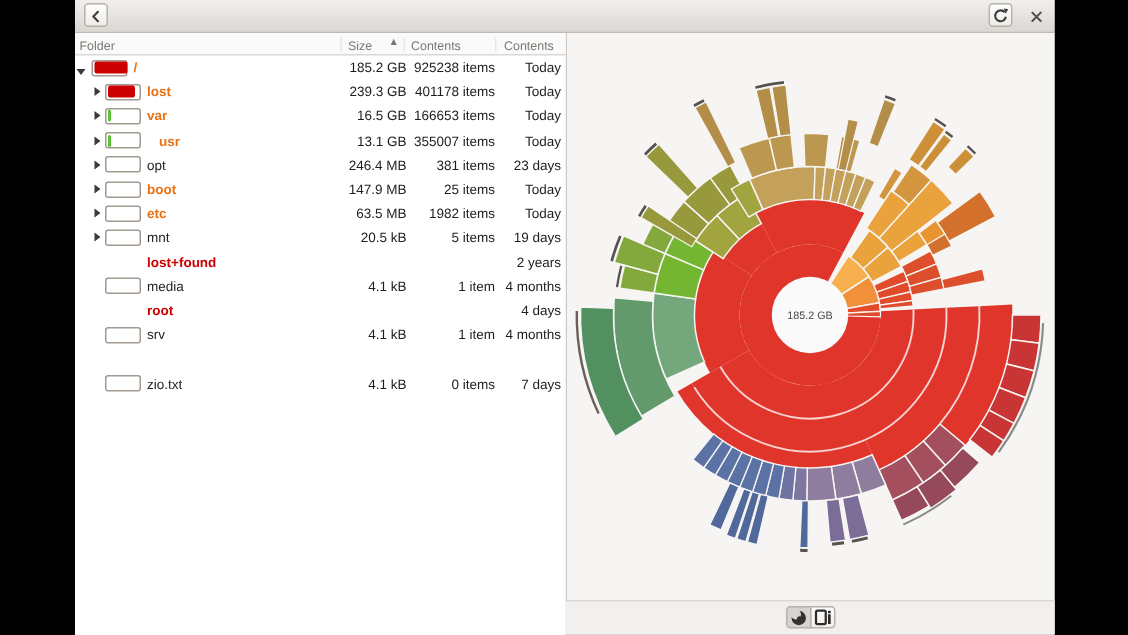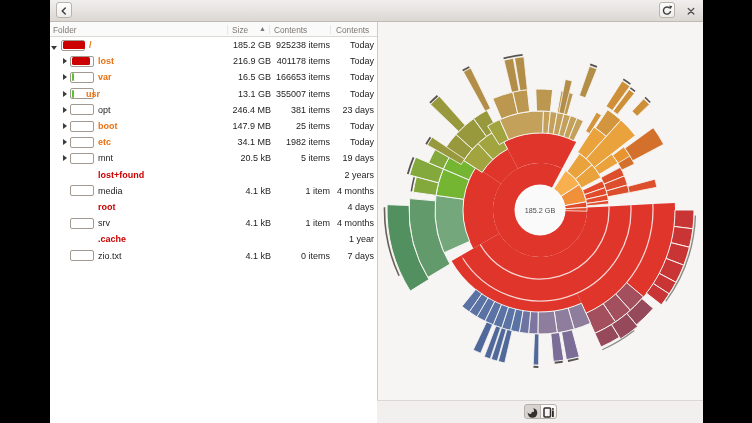--- a/index.html
+++ b/index.html
@@ -181,40 +181,40 @@
         <span class="num" style="right:106px">185.2 GB</span>
         <span class="num" style="right:47px">925238 items</span>
         <span class="num" style="right:3px">Today</span>
       </div>
 <div class="row" style="top:31.2px">
         <span class="tri" style="left:12.5px;border-top:3.5px solid transparent;border-bottom:3.5px solid transparent;border-left:4.5px solid #3a3a3a"></span>
         <span class="bar" style="left:20px">
           <span style="position:absolute;left:0.5px;top:0.5px;bottom:0.5px;width:18px;background:#cc0000;border-radius:1.5px"></span>
         </span>
         <span class="lbl lo" style="left:48px">lost</span>
-        <span class="num" style="right:106px">216.9 GB</span>
+        <span class="num" style="right:106px">239.3 GB</span>
         <span class="num" style="right:47px">401178 items</span>
         <span class="num" style="right:3px">Today</span>
       </div>
 <div class="row" style="top:47.4px">
         <span class="tri" style="left:12.5px;border-top:3.5px solid transparent;border-bottom:3.5px solid transparent;border-left:4.5px solid #3a3a3a"></span>
         <span class="bar" style="left:20px">
           <span style="position:absolute;left:0.5px;top:0.5px;bottom:0.5px;width:2px;background:#5bc236;border-radius:1.5px"></span>
         </span>
         <span class="lbl lo" style="left:48px">var</span>
         <span class="num" style="right:106px">16.5 GB</span>
         <span class="num" style="right:47px">166653 items</span>
         <span class="num" style="right:3px">Today</span>
       </div>
 <div class="row" style="top:63.6px">
         <span class="tri" style="left:12.5px;border-top:3.5px solid transparent;border-bottom:3.5px solid transparent;border-left:4.5px solid #3a3a3a"></span>
         <span class="bar" style="left:20px">
           <span style="position:absolute;left:0.5px;top:0.5px;bottom:0.5px;width:2px;background:#5bc236;border-radius:1.5px"></span>
         </span>
-        <span class="lbl lo" style="left:36px">usr</span>
+        <span class="lbl lo" style="left:56px">usr</span>
         <span class="num" style="right:106px">13.1 GB</span>
         <span class="num" style="right:47px">355007 items</span>
         <span class="num" style="right:3px">Today</span>
       </div>
 <div class="row" style="top:79.8px">
         <span class="tri" style="left:12.5px;border-top:3.5px solid transparent;border-bottom:3.5px solid transparent;border-left:4.5px solid #3a3a3a"></span>
         <span class="bar" style="left:20px"></span>
         <span class="lbl lb" style="left:48px">opt</span>
         <span class="num" style="right:106px">246.4 MB</span>
         <span class="num" style="right:47px">381 items</span>
@@ -225,21 +225,21 @@
         <span class="bar" style="left:20px"></span>
         <span class="lbl lo" style="left:48px">boot</span>
         <span class="num" style="right:106px">147.9 MB</span>
         <span class="num" style="right:47px">25 items</span>
         <span class="num" style="right:3px">Today</span>
       </div>
 <div class="row" style="top:112.2px">
         <span class="tri" style="left:12.5px;border-top:3.5px solid transparent;border-bottom:3.5px solid transparent;border-left:4.5px solid #3a3a3a"></span>
         <span class="bar" style="left:20px"></span>
         <span class="lbl lo" style="left:48px">etc</span>
-        <span class="num" style="right:106px">34.1 MB</span>
+        <span class="num" style="right:106px">63.5 MB</span>
         <span class="num" style="right:47px">1982 items</span>
         <span class="num" style="right:3px">Today</span>
       </div>
 <div class="row" style="top:128.4px">
         <span class="tri" style="left:12.5px;border-top:3.5px solid transparent;border-bottom:3.5px solid transparent;border-left:4.5px solid #3a3a3a"></span>
         <span class="bar" style="left:20px"></span>
         <span class="lbl lb" style="left:48px">mnt</span>
         <span class="num" style="right:106px">20.5 kB</span>
         <span class="num" style="right:47px">5 items</span>
         <span class="num" style="right:3px">19 days</span>
@@ -262,26 +262,20 @@
         <span class="num" style="right:106px"></span>
         <span class="num" style="right:47px"></span>
         <span class="num" style="right:3px">4 days</span>
       </div>
 <div class="row" style="top:193.2px">
         <span class="bar" style="left:20px"></span>
         <span class="lbl lb" style="left:48px">srv</span>
         <span class="num" style="right:106px">4.1 kB</span>
         <span class="num" style="right:47px">1 item</span>
         <span class="num" style="right:3px">4 months</span>
-      </div>
-<div class="row" style="top:209.4px">
-        <span class="lbl lr" style="left:48px">.cache</span>
-        <span class="num" style="right:106px"></span>
-        <span class="num" style="right:47px"></span>
-        <span class="num" style="right:3px">1 year</span>
       </div>
 <div class="row" style="top:225.6px">
         <span class="bar" style="left:20px"></span>
         <span class="lbl lb" style="left:48px">zio.txt</span>
         <span class="num" style="right:106px">4.1 kB</span>
         <span class="num" style="right:47px">0 items</span>
         <span class="num" style="right:3px">7 days</span>
       </div>
  </div>
  <div id="bbar">

